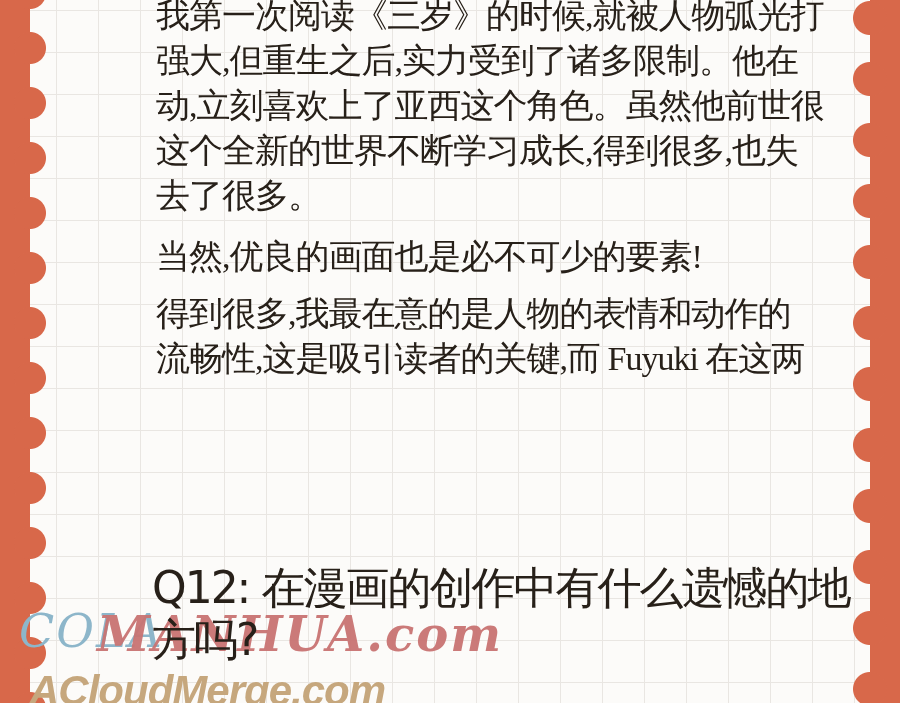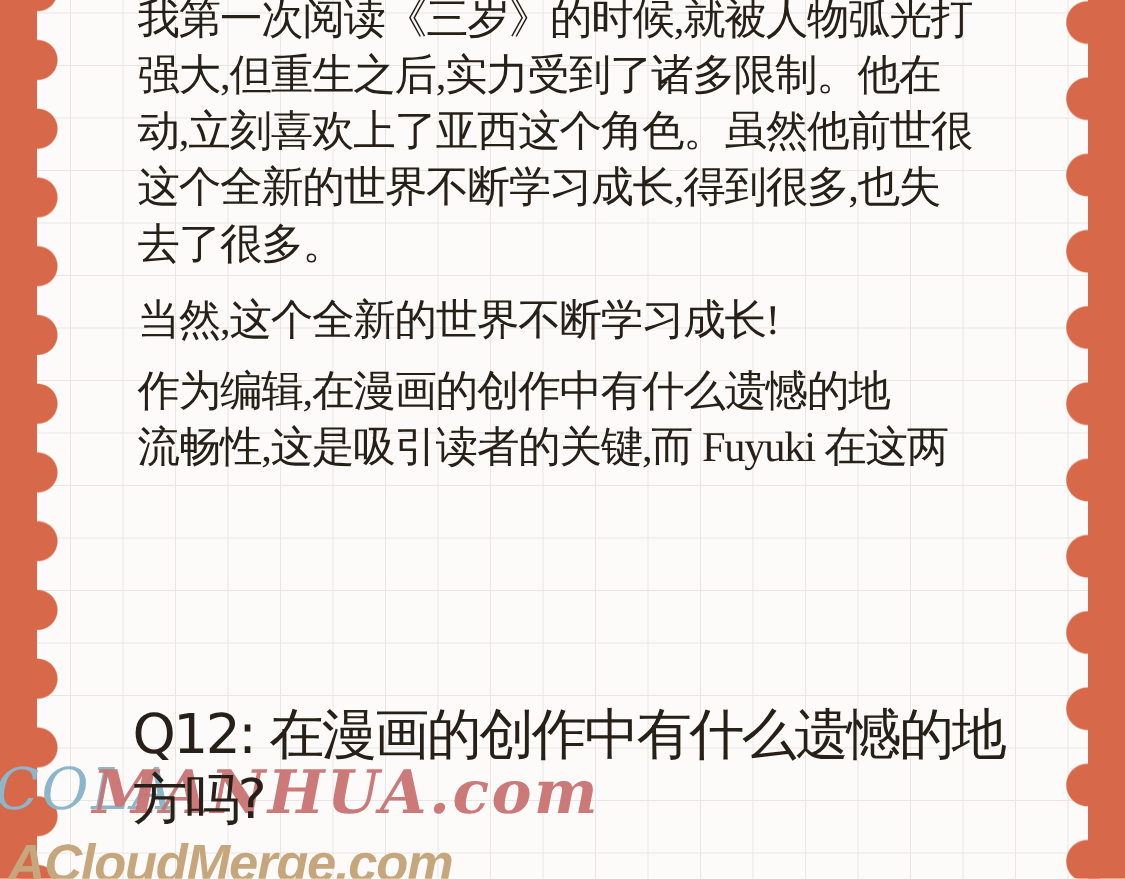--- a/index.html
+++ b/index.html
@@ -4,21 +4,21 @@
 <style>
   :root{
     --accent:#d8684a;
     --paper:#fcfbf9;
     --grid:#e9e6e2;
     --ink:#272019;
     --wm_blue:#8db6ca;
     --wm_rose:#c97473;
     --wm_tan:#c6a77d;
   }
-  *{box-sizing:border-box;}
+  *{box-sizing:border-box;padding-left:23px;}
   html,body{margin:0;padding:0;}
   body{
     width:900px;height:703px;position:relative;overflow:hidden;
     font-family:"Liberation Serif","DejaVu Serif",serif;
     color:var(--ink);
   }
   .page{
     position:absolute;inset:0;
     background-color:var(--paper);
     background-image:
@@ -97,25 +97,25 @@
 
     <div class="para para-1">
       <span class="line">我第一次阅读《三岁》的时候,就被人物弧光打</span>
       <span class="line">强大,但重生之后,实力受到了诸多限制。他在</span>
       <span class="line">动,立刻喜欢上了亚西这个角色。虽然他前世很</span>
       <span class="line">这个全新的世界不断学习成长,得到很多,也失</span>
       <span class="line">去了很多。</span>
     </div>
 
     <div class="para para-2">
-      <span class="line">当然,这个全新的世界不断学习成长!</span>
+      <span class="line">当然,优良的画面也是必不可少的要素!</span>
     </div>
 
     <div class="para para-3">
-      <span class="line">作为编辑,在漫画的创作中有什么遗憾的地</span>
+      <span class="line">得到很多,我最在意的是人物的表情和动作的</span>
       <span class="line">流畅性,这是吸引读者的关键,而 Fuyuki 在这两</span>
     </div>
 
     <h2 class="question">
       <span class="line">Q12: 在漫画的创作中有什么遗憾的地</span>
       <span class="line">方吗?</span>
     </h2>
 
   </div>
 

